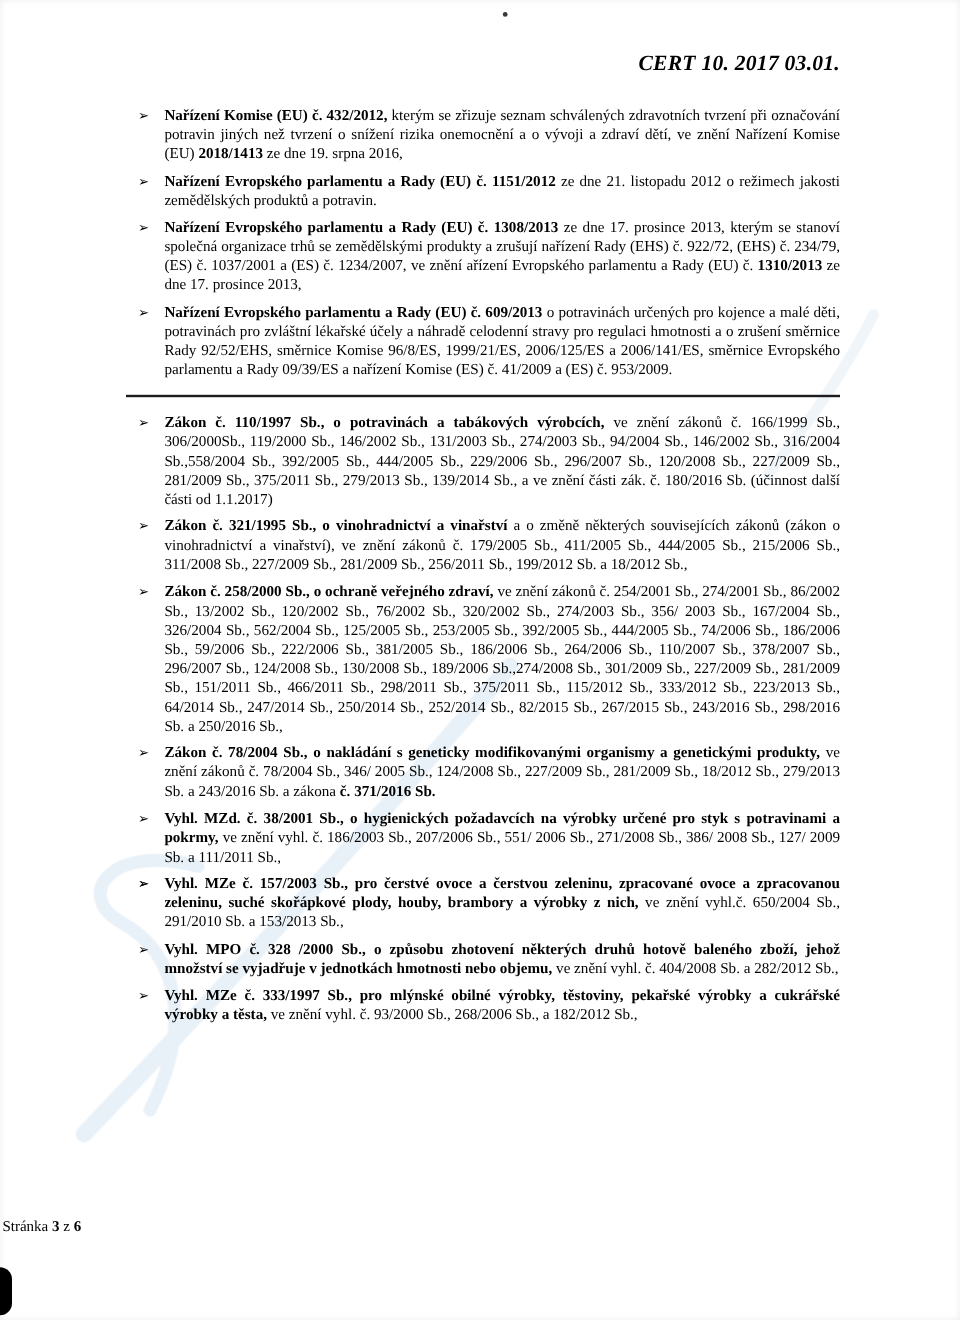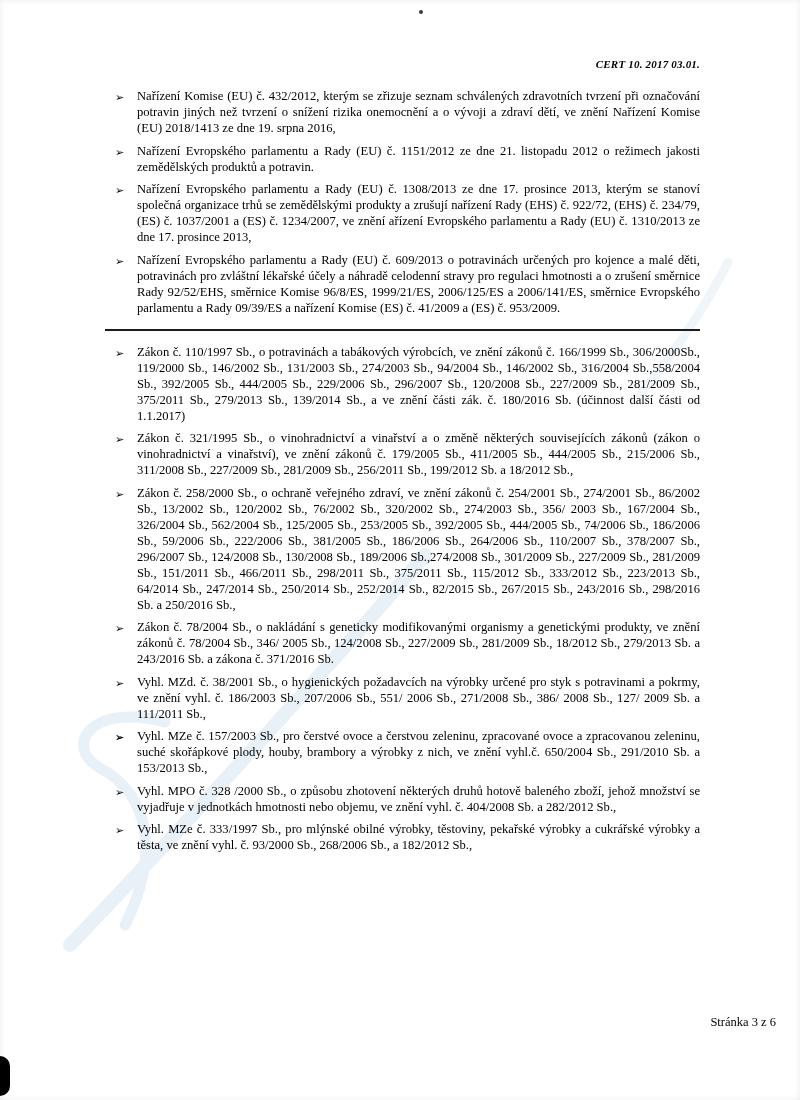--- a/index.html
+++ b/index.html
@@ -17,45 +17,45 @@
   .watermark path{fill:none;stroke:var(--wm,#cfe0f0);stroke-linecap:round;}
   .artifact-dot{
     position:absolute;left:419px;top:10px;width:4px;height:4px;
     background:#3a3a3a;border-radius:50%;
   }
   .artifact-blob{
     position:absolute;left:0;top:1056px;width:10px;height:40px;
     background:#000;border-radius:0 12px 12px 0;
   }
   .header{
-    position:absolute;top:58px;right:100px;
-    font-size:11px;font-weight:bold;font-style:italic;
+    position:absolute;top:42px;right:100px;
+    font-size:18px;font-weight:bold;font-style:italic;
     letter-spacing:.2px;
   }
   .content{
     position:absolute;top:88px;left:137px;width:563px;
   }
   .item{
     position:relative;
     font-size:12.6px;line-height:16px;
     text-align:justify;
     margin-bottom:6.5px;
   }
   .item .bullet{
     position:absolute;left:-22px;top:1px;
     font-size:11px;line-height:16px;
   }
-  .b{font-weight:normal;}
+  .b{font-weight:bold;}
   .divider{
     border:none;border-top:2px solid #1c1c1c;
     margin:13px 0 13px -32px;
   }
   .footer{
-    position:absolute;bottom:70px;left:16px;width:760px;
-    text-align:right;font-size:12.5px;
+    position:absolute;bottom:70px;left:2px;width:760px;
+    text-align:left;font-size:12.5px;
   }
 </style>
 </head>
 <body>
 
 <div class="page">
 
   <svg class="watermark" width="800" height="1100" viewBox="0 0 800 1100">
     <g opacity="0.45">
       <path d="M 70 945 C 180 830, 300 700, 425 555" stroke-width="14"></path>

